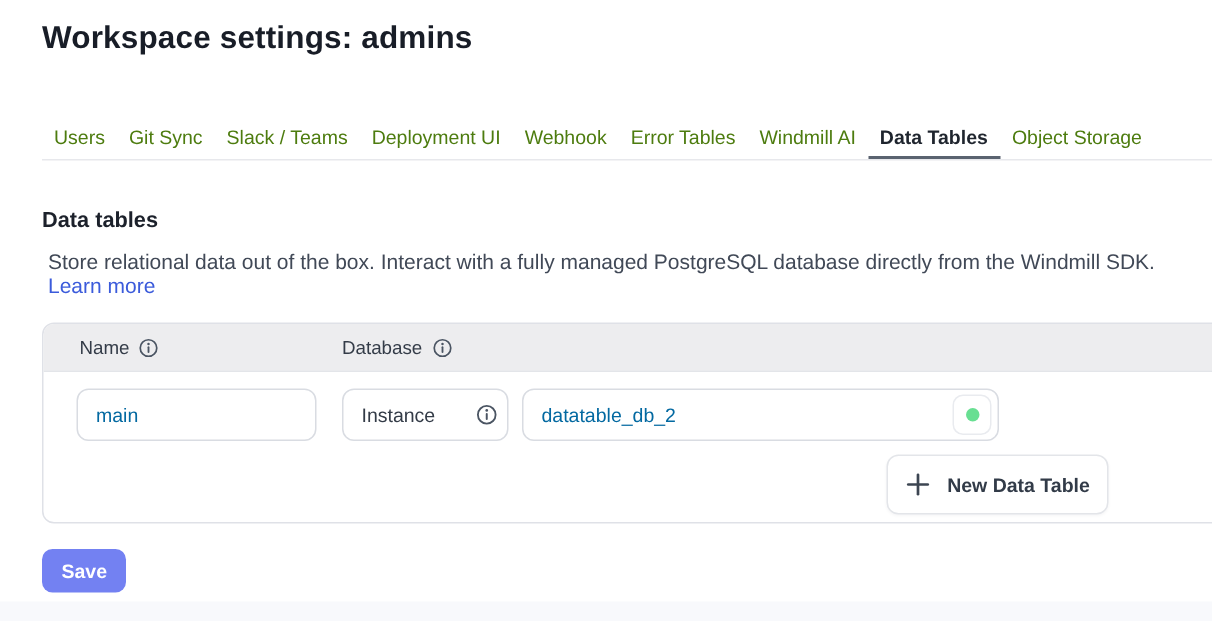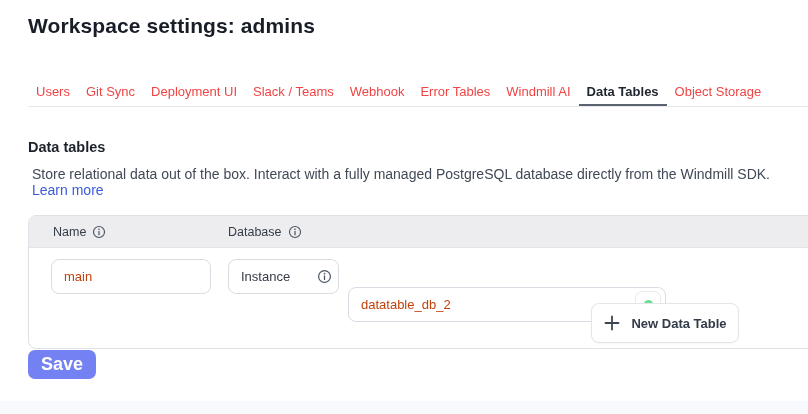--- a/index.html
+++ b/index.html
@@ -18,21 +18,21 @@
 
   
   .tabbar {
     position: absolute; left: 28px; top: 78px; width: 920px;
     display: flex; align-items: stretch;
     border-bottom: 1px solid #e7e8ec;
     white-space: nowrap;
   }
   .tab {
     padding: 0 8px; line-height: 27px; height: 28px;
-    font-size: 13px; color: #ef4444; cursor: pointer;
+    font-size: 13px; color: #4d7c0f; cursor: pointer;
   }
   .tab.active {
     color: #1f252e; font-weight: 700;
     border-bottom: 2px solid #5a6370; margin-bottom: -1px;
   }
 
   
   .section-heading {
     position: absolute; left: 28px; top: 139px;
     font-size: 14.5px; font-weight: 700; color: #1c212b;
@@ -58,73 +58,73 @@
     font-size: 12.5px; color: #343c48;
   }
   .col-name { left: 24px; }
   .col-database { left: 199px; }
   .info-icon { display: inline-flex; color: #4b5563; }
 
   .text-input {
     position: absolute; height: 35px;
     border: 1px solid #d9dce2; border-radius: 8px; background: #fff;
     font-family: "Liberation Sans", sans-serif;
-    font-size: 13px; color: #c2410c; padding: 0 12px; outline: none;
+    font-size: 13px; color: #0369a1; padding: 0 12px; outline: none;
   }
   .input-name   { left: 22px;  top: 43px; width: 160px; }
   .select-db {
     position: absolute; left: 199px; top: 43px; width: 111px; height: 35px;
     border: 1px solid #d9dce2; border-radius: 8px; background: #fff;
     display: flex; align-items: center; justify-content: space-between;
     padding: 0 11px 0 12px; font-size: 13px; color: #333b47; cursor: pointer; gap: 27px;
   }
-  .dbname-wrap { position: absolute; left: 319px; top: 43px; width: 318px; height: 35px; margin-top: 28px; }
+  .dbname-wrap { position: absolute; left: 319px; top: 43px; width: 318px; height: 35px; }
   .input-dbname { left: 0; top: 0; width: 318px; }
   .status-badge {
     position: absolute; right: 5px; top: 4px; width: 26px; height: 27px;
     border: 1px solid #e9ebef; border-radius: 7px; background: #fff;
     display: flex; align-items: center; justify-content: center;
   }
   .status-dot { width: 9px; height: 9px; border-radius: 50%; background: #68df92; }
 
   .new-table-btn {
     position: absolute; left: 559px; top: 303px; width: 148px; height: 40px;
     background: #fff; border: 1px solid #e3e5e9; border-radius: 8px;
     display: flex; align-items: center; justify-content: center; gap: 10px;
     font-family: "Liberation Sans", sans-serif;
     font-size: 13px; font-weight: 600; color: #323b48; cursor: pointer;
     box-shadow: 0 1px 2px rgba(16,24,40,.04);
     margin-left: 32px;
   }
   .plus-icon { display: inline-flex; color: #3c4552; }
 
   .save-btn {
-    position: absolute; left: 28px; top: 350px; height: 29px; padding: 2px 13px;
+    position: absolute; left: 28px; top: 366px; height: 29px; padding: 2px 13px;
     background: #7381f2; border: none; border-radius: 7px;
     font-family: "Liberation Sans", sans-serif;
-    font-size: 18px; font-weight: 700; color: #ffffff; cursor: pointer;
+    font-size: 13px; font-weight: 700; color: #ffffff; cursor: pointer;
   }
 
   .bottom-strip {
     position: absolute; left: 0; top: 401px; width: 808px; height: 13px;
     background: #f8f9fc;
   }
 </style>
 </head>
 <body>
 
 <div class="page">
 
   <h1 class="page-title">Workspace settings: admins</h1>
 
   <nav class="tabbar">
     <span class="tab">Users</span>
     <span class="tab">Git Sync</span>
+    <span class="tab">Slack / Teams</span>
     <span class="tab">Deployment UI</span>
-    <span class="tab">Slack / Teams</span>
     <span class="tab">Webhook</span>
     <span class="tab">Error Tables</span>
     <span class="tab">Windmill AI</span>
     <span class="tab active">Data Tables</span>
     <span class="tab">Object Storage</span>
   </nav>
 
   <h2 class="section-heading">Data tables</h2>
 
   <p class="section-desc"><span>Store relational data out of the box. Interact with a fully managed PostgreSQL database directly from the Windmill SDK.</span>

